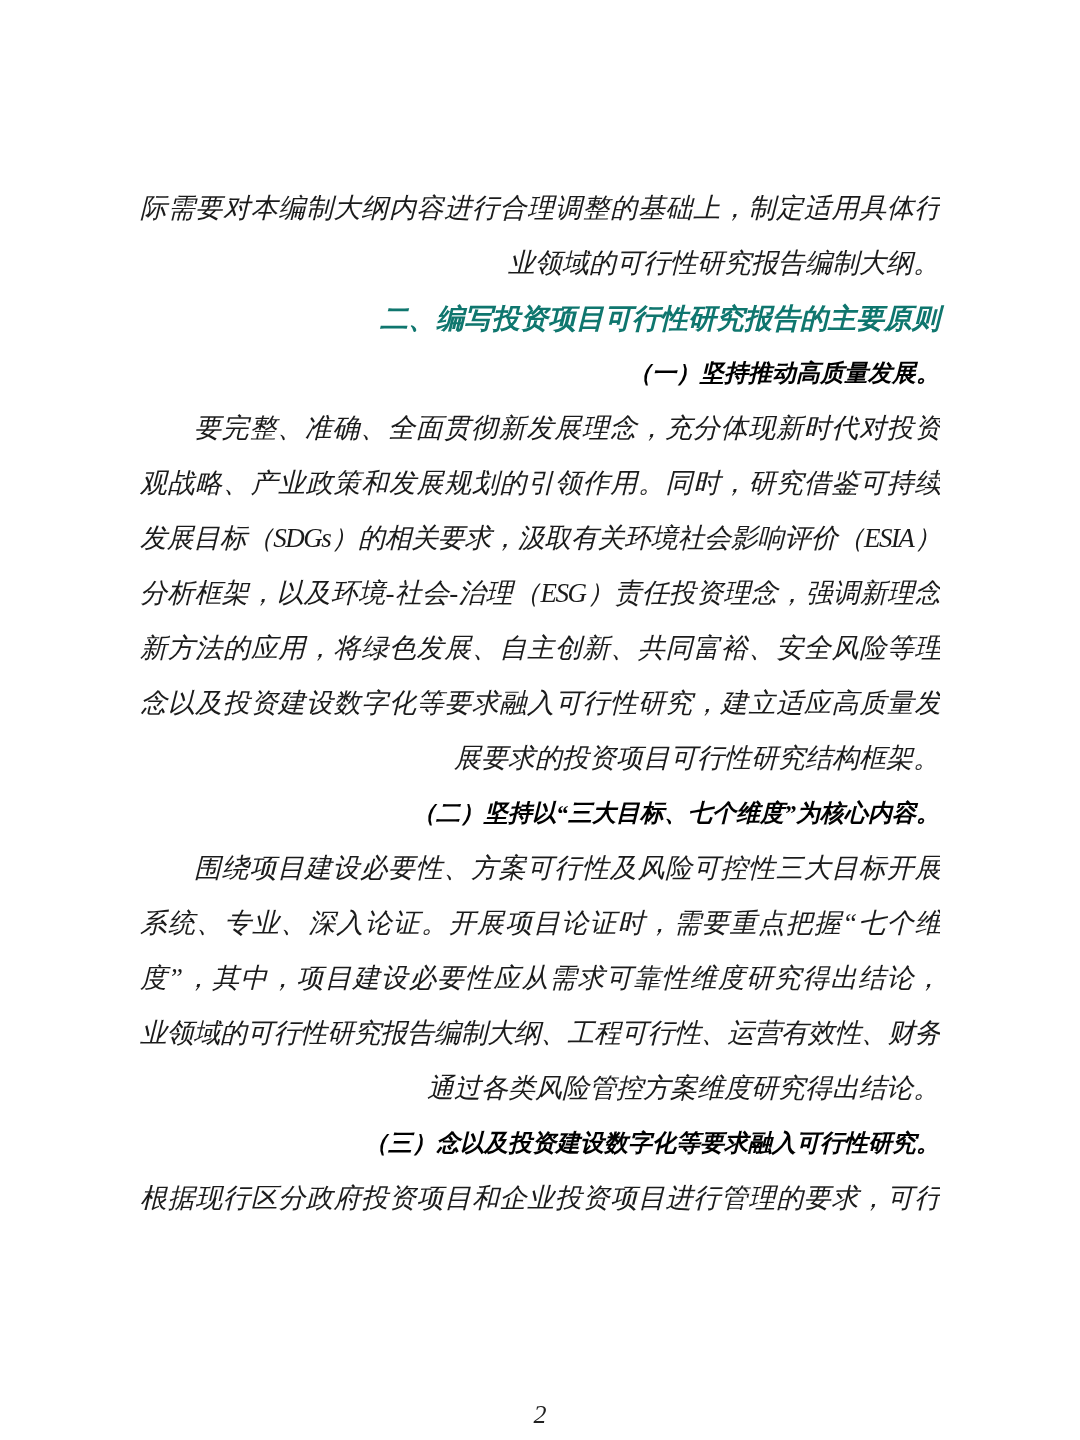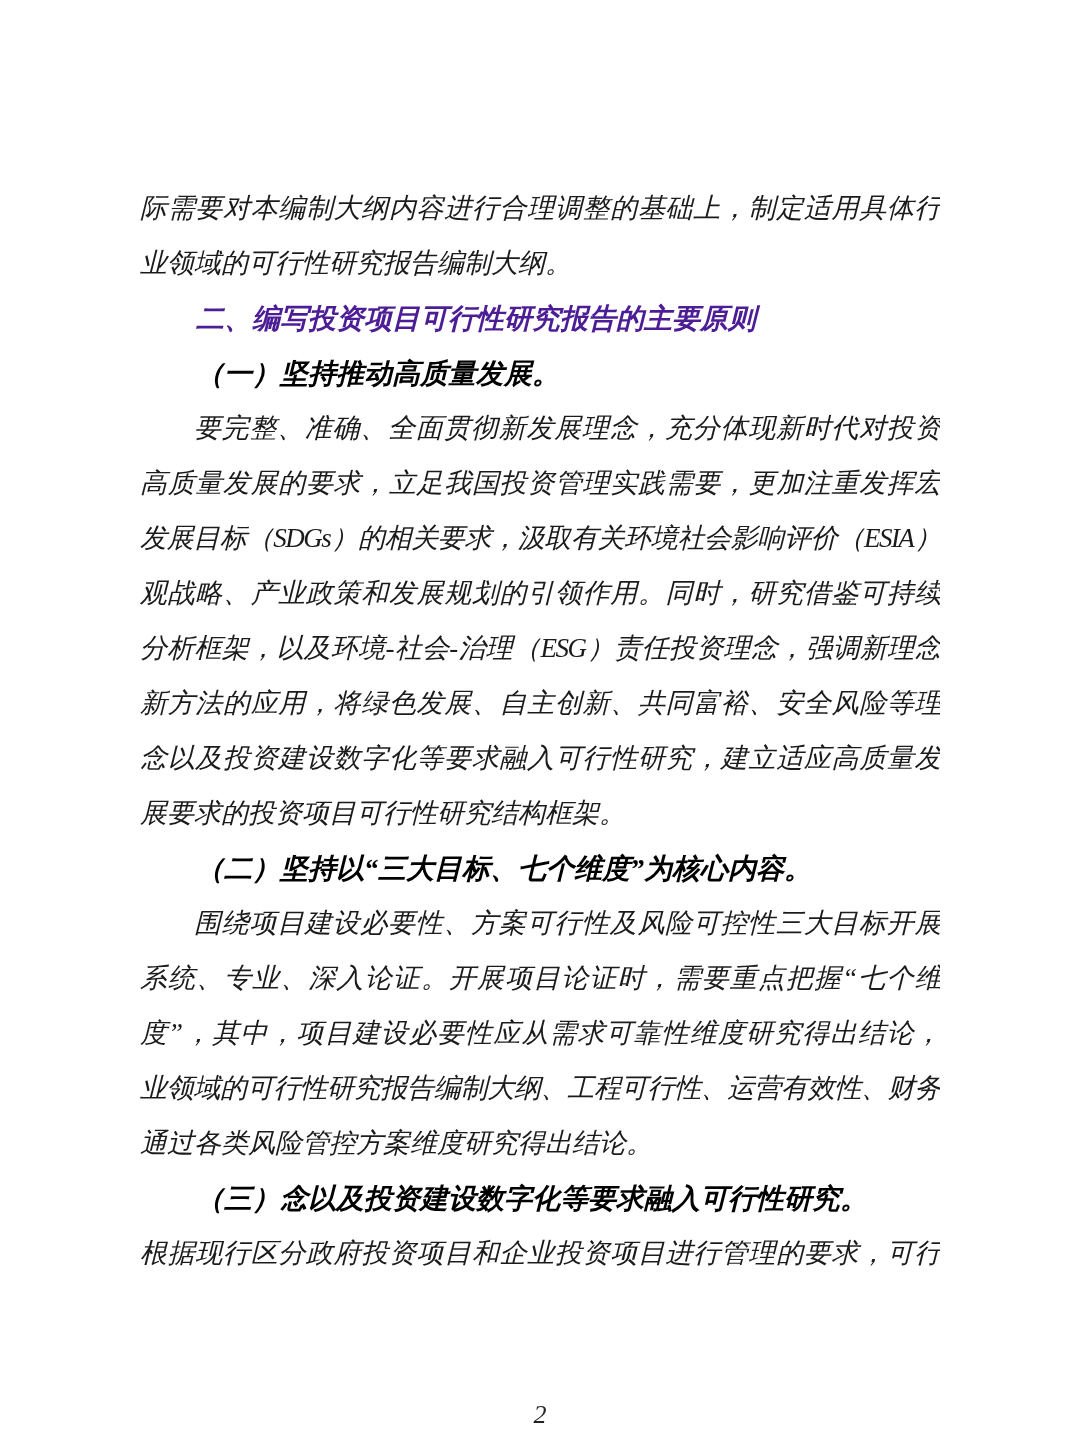--- a/index.html
+++ b/index.html
@@ -18,42 +18,42 @@
   }
   .text-area {
     position: absolute;
     left: 140px; top: 181px;
     width: 800px;
   }
   .line {
     height: 55px;
     line-height: 55px;
     font-size: 27px;
-    text-align: left;
+    text-align: right;
     white-space: nowrap;
   }
   .line.jst {
     white-space: normal;
     letter-spacing: -1.5px;
     text-align: justify;
     text-align-last: justify;
     text-justify: inter-character;
     overflow: hidden;
   }
   .line.ind { text-indent: 2em; }
   .line.h1 {
     font-family: "Liberation Sans", "DejaVu Sans", sans-serif;
     font-weight: 700;
-    color: #4c1d95;
+    color: #0f766e;
     font-size: 28px;
   }
   .line.h2 {
     font-weight: 700;
     color: #000000;
-    font-size: 28px;
+    font-size: 24px;
   }
   .footer {
     position: absolute;
     left: 0; top: 1400px;
     width: 1080px;
     text-align: center;
   }
   .pagenum {
     font-size: 26px;
     line-height: 30px;
@@ -63,23 +63,22 @@
 </head>
 <body>
 
 <div class="page">
   <div class="text-area" id="content">
       <div class="line jst">际需要对本编制大纲内容进行合理调整的基础上，制定适用具体行</div>
       <div class="line ">业领域的可行性研究报告编制大纲。</div>
       <div class="line h1 ind">二、编写投资项目可行性研究报告的主要原则</div>
       <div class="line h2 ind">（一）坚持推动高质量发展。</div>
       <div class="line jst ind">要完整、准确、全面贯彻新发展理念，充分体现新时代对投资</div>
-      <div class="line jst">高质量发展的要求，立足我国投资管理实践需要，更加注重发挥宏</div>
+      <div class="line jst">观战略、产业政策和发展规划的引领作用。同时，研究借鉴可持续</div>
       <div class="line jst">发展目标（SDGs）的相关要求，汲取有关环境社会影响评价（ESIA）</div>
-      <div class="line jst">观战略、产业政策和发展规划的引领作用。同时，研究借鉴可持续</div>
       <div class="line jst">分析框架，以及环境-社会-治理（ESG）责任投资理念，强调新理念</div>
       <div class="line jst">新方法的应用，将绿色发展、自主创新、共同富裕、安全风险等理</div>
       <div class="line jst">念以及投资建设数字化等要求融入可行性研究，建立适应高质量发</div>
       <div class="line ">展要求的投资项目可行性研究结构框架。</div>
       <div class="line h2 ind">（二）坚持以“三大目标、七个维度”为核心内容。</div>
       <div class="line jst ind">围绕项目建设必要性、方案可行性及风险可控性三大目标开展</div>
       <div class="line jst">系统、专业、深入论证。开展项目论证时，需要重点把握“七个维</div>
       <div class="line jst">度”，其中，项目建设必要性应从需求可靠性维度研究得出结论，</div>
       <div class="line jst">业领域的可行性研究报告编制大纲、工程可行性、运营有效性、财务</div>
       <div class="line ">通过各类风险管控方案维度研究得出结论。</div>

